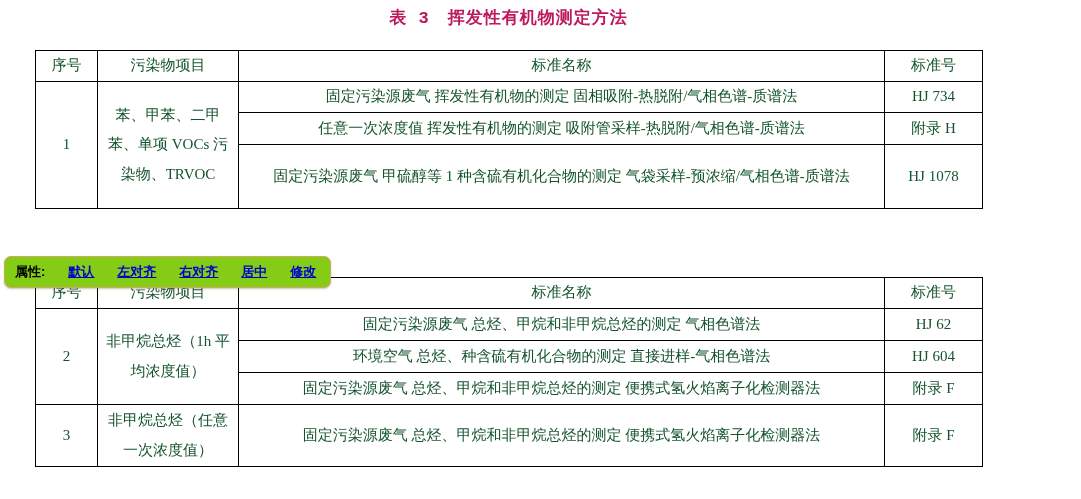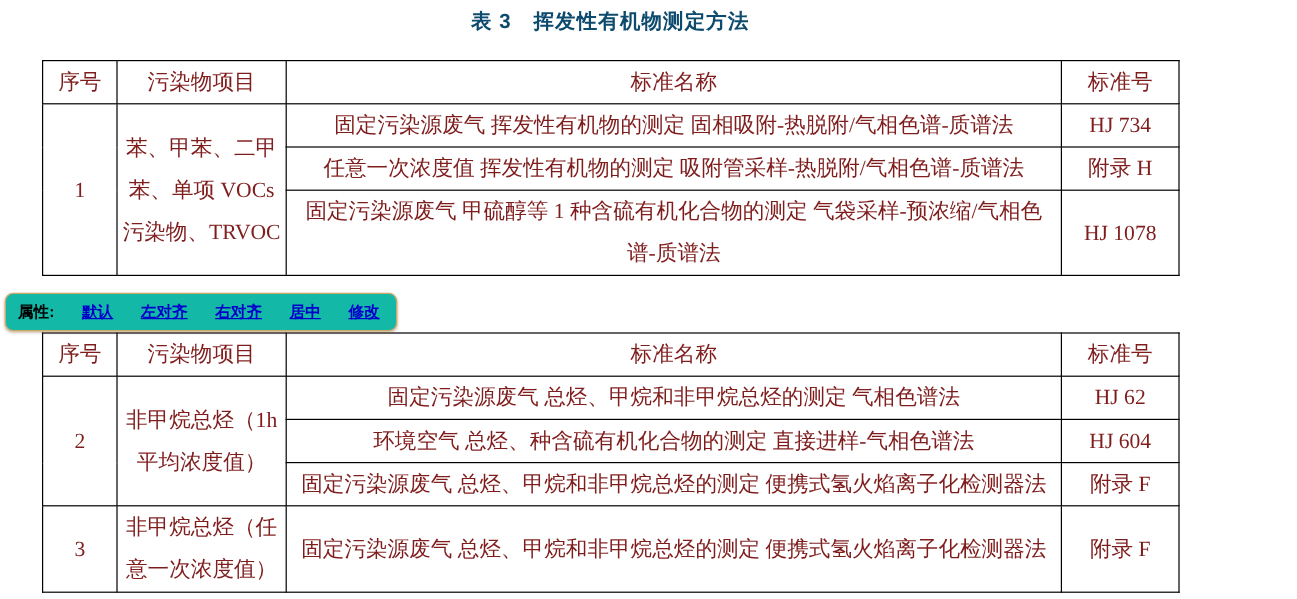--- a/index.html
+++ b/index.html
@@ -13,34 +13,34 @@
     height: 499px;
     background: #ffffff;
     overflow: hidden;
   }
   .doc-title {
     position: absolute;
     top: 6px;
     left: 35px;
     width: 947px;
     text-align: center;
-    font-family: Liberation Sans, sans-serif;
+    font-family: Liberation Mono, monospace;
     font-weight: bold;
     font-size: 17px;
-    color: #0c4a6e;
+    color: #be185d;
     letter-spacing: 1px;
   }
   table.doc-table {
     position: absolute;
     left: 35px;
     border-collapse: collapse;
     table-layout: fixed;
     width: 947px;
-    font-size: 18px;
-    color: #7f1d1d;
+    font-size: 15px;
+    color: #14532d;
   }
   table.doc-table td, table.doc-table th {
     border: 1px solid #000000;
     text-align: center;
     vertical-align: middle;
     padding: 0 4px;
     font-weight: normal;
     line-height: 1.95;
     overflow: hidden;
   }
@@ -51,28 +51,28 @@
   col.c-name { width: 646px; }
   col.c-code { width: 98px; }
   tr.h-header { height: 31px; }
   tr.h-std { height: 31px; }
   tr.h-std2 { height: 32px; }
   tr.h-tall { height: 64px; }
   tr.h-tall2 { height: 62px; }
   td.pollutant-cell { line-height: 2.15; }
   .attr-tooltip {
     position: absolute;
-    top: 244px;
+    top: 256px;
     left: 4px;
     height: 30px;
     display: flex;
     align-items: center;
     gap: 23px;
     padding: 0 14px 0 10px;
-    background: #14b8a6;
+    background: #84cc16;
     border: 1px solid #cda966;
     border-radius: 7px;
     box-shadow: 0 1px 2px rgba(120, 90, 40, 0.35);
     font-family: "Liberation Sans", "DejaVu Sans", sans-serif;
     font-size: 13px;
     z-index: 5;
     white-space: nowrap;
   }
   .attr-tooltip .attr-label {
     color: #000000;

